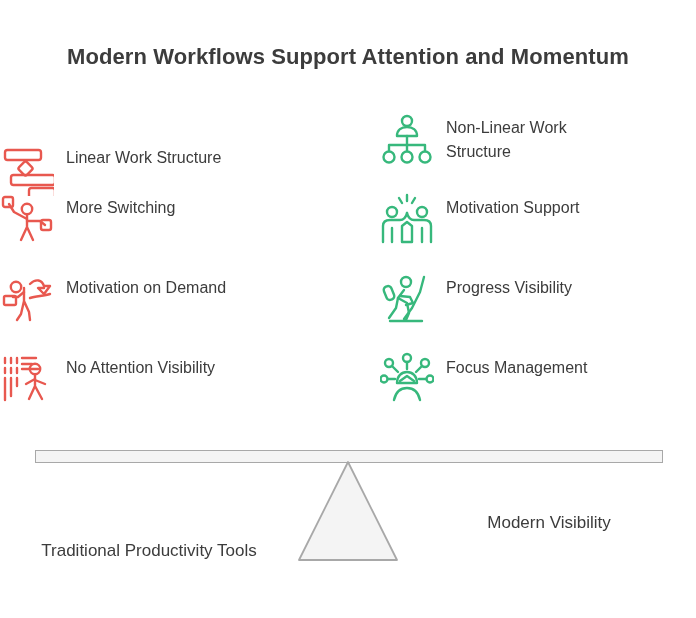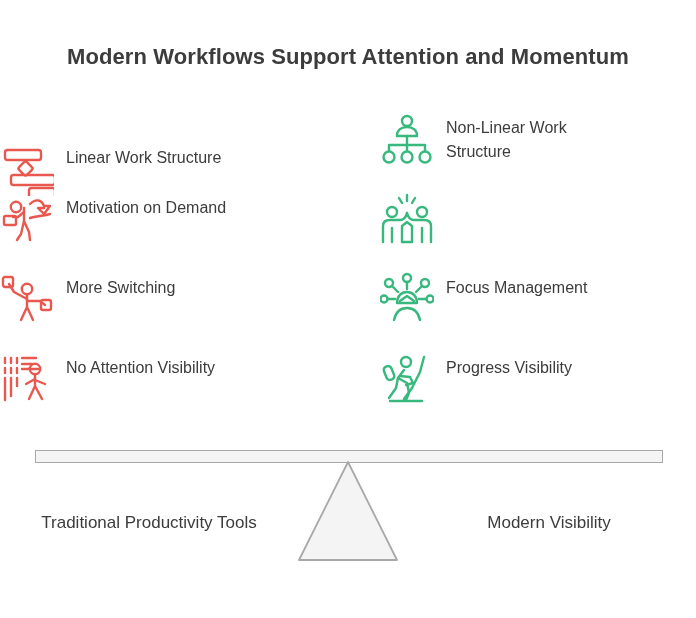--- a/index.html
+++ b/index.html
@@ -90,21 +90,21 @@
   }
   .base-label {
     position: absolute;
     font-size: 17px;
     line-height: 26px;
     color: #3c3c3c;
     text-align: center;
   }
   .base-label-left {
     left: 20px;
-    top: 510px;
+    top: 538px;
     width: 258px;
   }
   .base-label-right {
     left: 420px;
     top: 510px;
     width: 258px;
   }
 </style>
 </head>
 <body>
@@ -120,48 +120,48 @@
       <div class="item">
         <span class="icon">
           <svg viewBox="0 0 54 54" width="54" height="54" fill="none" stroke="#e8584f" stroke-width="2.4" stroke-linecap="round" stroke-linejoin="round">
             <rect x="5" y="8" width="36" height="10" rx="2.5"></rect>
             <rect x="11" y="33" width="44" height="10" rx="2.5"></rect>
             <rect x="29" y="46" width="26" height="10" rx="2.5"></rect>
             <rect x="20" y="21" width="11" height="11" rx="2" transform="rotate(45 25.5 26.5)"></rect>
           </svg>
         </span>
         <span class="label">Linear Work Structure</span>
+      </div>
+
+      <div class="item">
+        <span class="icon">
+          <svg viewBox="0 0 54 54" width="54" height="54" fill="none" stroke="#e8584f" stroke-width="2.4" stroke-linecap="round" stroke-linejoin="round">
+            <circle cx="27" cy="17" r="5.2"></circle>
+            <path d="M27 23 L27 35 L21 48 M27 35 L33 48"></path>
+            <path d="M27 27 L14 20 L9 12"></path>
+            <path d="M27 29 L40 29 L45 33"></path>
+            <rect x="3" y="5" width="10" height="10" rx="2"></rect>
+            <rect x="41" y="28" width="10" height="10" rx="2"></rect>
+          </svg>
+        </span>
+        <span class="label">More Switching</span>
       </div>
 
       <div class="item">
         <span class="icon">
           <svg viewBox="0 0 54 54" width="54" height="54" fill="none" stroke="#e8584f" stroke-width="2.4" stroke-linecap="round" stroke-linejoin="round">
             <circle cx="16" cy="15" r="5.2"></circle>
             <path d="M24 16 L24 29 L21 42 M24 29 L29 40 L30 48 M21 42 L17 48"></path>
             <path d="M24 20 L18 25 L13 25"></path>
             <rect x="4" y="24" width="12" height="9" rx="1.5"></rect>
             <path d="M30 12 C36 6, 42 8, 44 14 L50 14 L44 22 L38 16 L44 16"></path>
             <path d="M30 26 C36 24, 44 24, 50 22"></path>
           </svg>
         </span>
         <span class="label">Motivation on Demand</span>
-      </div>
-
-      <div class="item">
-        <span class="icon">
-          <svg viewBox="0 0 54 54" width="54" height="54" fill="none" stroke="#e8584f" stroke-width="2.4" stroke-linecap="round" stroke-linejoin="round">
-            <circle cx="27" cy="17" r="5.2"></circle>
-            <path d="M27 23 L27 35 L21 48 M27 35 L33 48"></path>
-            <path d="M27 27 L14 20 L9 12"></path>
-            <path d="M27 29 L40 29 L45 33"></path>
-            <rect x="3" y="5" width="10" height="10" rx="2"></rect>
-            <rect x="41" y="28" width="10" height="10" rx="2"></rect>
-          </svg>
-        </span>
-        <span class="label">More Switching</span>
       </div>
 
       <div class="item">
         <span class="icon">
           <svg viewBox="0 0 54 54" width="54" height="54" fill="none" stroke="#e8584f" stroke-width="2.4" stroke-linecap="round" stroke-linejoin="round">
             <path d="M5 6 L5 11 M5 16 L5 21 M5 26 L5 48"></path>
             <path d="M11 6 L11 11 M11 16 L11 21 M11 26 L11 44"></path>
             <path d="M17 6 L17 11 M17 16 L17 21 M17 26 L17 34"></path>
             <path d="M22 6 L36 6 M22 12 L32 12"></path>
             <path d="M22 17 L38 17"></path>
@@ -196,20 +196,36 @@
           <svg viewBox="0 0 54 54" width="54" height="54" fill="none" stroke="#37b87c" stroke-width="2.4" stroke-linecap="round" stroke-linejoin="round">
             <path d="M27 3 L27 9 M19 6 L22 11 M35 6 L32 11"></path>
             <circle cx="12" cy="20" r="5"></circle>
             <circle cx="42" cy="20" r="5"></circle>
             <path d="M3 50 L3 34 C3 30 6 28 10 28 L20 28 C24 28 26 25 27 21"></path>
             <path d="M51 50 L51 34 C51 30 48 28 44 28 L34 28 C30 28 28 25 27 21"></path>
             <path d="M12 50 L12 36 M42 50 L42 36"></path>
             <path d="M22 34 L27 30 L32 34 L32 50 L22 50 Z"></path>
           </svg>
         </span>
+        <span class="label">Motivation Support</span>
+      </div>
+
+      <div class="item">
+        <span class="icon">
+          <svg viewBox="0 0 54 54" width="54" height="54" fill="none" stroke="#37b87c" stroke-width="2.4" stroke-linecap="round" stroke-linejoin="round">
+            <circle cx="26" cy="10" r="5"></circle>
+            <path d="M24 18 L18 26 L16 36 L9 46"></path>
+            <path d="M18 26 L27 31 L29 41 L26 48"></path>
+            <path d="M20 24 L30 25 L33 31 L26 33"></path>
+            <rect x="5" y="14" width="8" height="14" rx="3.5" transform="rotate(-22 9 21)"></rect>
+            <path d="M44 5 L40 20 L32 36 L24 47"></path>
+            <path d="M10 49 L42 49"></path>
+          </svg>
+        </span>
+        <span class="label">Progress Visibility</span>
       </div>
 
       <div class="item">
         <span class="icon">
           <svg viewBox="0 0 54 54" width="54" height="54" fill="none" stroke="#37b87c" stroke-width="2.4" stroke-linecap="round" stroke-linejoin="round">
             <circle cx="27" cy="6" r="4"></circle>
             <path d="M27 10 L27 17"></path>
             <circle cx="9" cy="11" r="4"></circle>
             <path d="M12 14 L18 20"></path>
             <circle cx="45" cy="11" r="4"></circle>
@@ -219,35 +235,20 @@
             <circle cx="50" cy="27" r="3.5"></circle>
             <path d="M46 27 L39 27"></path>
             <path d="M17 31 C17 24, 21.5 20, 27 20 C32.5 20 37 24 37 31 Z"></path>
             <path d="M20 29 L27 24 L34 29"></path>
             <path d="M14 48 C16 39, 21 36, 27 36 C33 36 38 39 40 48"></path>
           </svg>
         </span>
         <span class="label">Focus Management</span>
       </div>
 
-      <div class="item">
-        <span class="icon">
-          <svg viewBox="0 0 54 54" width="54" height="54" fill="none" stroke="#37b87c" stroke-width="2.4" stroke-linecap="round" stroke-linejoin="round">
-            <circle cx="26" cy="10" r="5"></circle>
-            <path d="M24 18 L18 26 L16 36 L9 46"></path>
-            <path d="M18 26 L27 31 L29 41 L26 48"></path>
-            <path d="M20 24 L30 25 L33 31 L26 33"></path>
-            <rect x="5" y="14" width="8" height="14" rx="3.5" transform="rotate(-22 9 21)"></rect>
-            <path d="M44 5 L40 20 L32 36 L24 47"></path>
-            <path d="M10 49 L42 49"></path>
-          </svg>
-        </span>
-        <span class="label">Progress Visibility</span>
-      </div>
-
     </div>
   </div>
 
   <div class="beam"></div>
 
   <div class="fulcrum">
     <svg viewBox="0 0 100 100" width="100" height="100">
       <polygon points="50,1 99,99 1,99" fill="#f4f4f4" stroke="#a8a8a8" stroke-width="1.8" stroke-linejoin="round"></polygon>
     </svg>
   </div>

